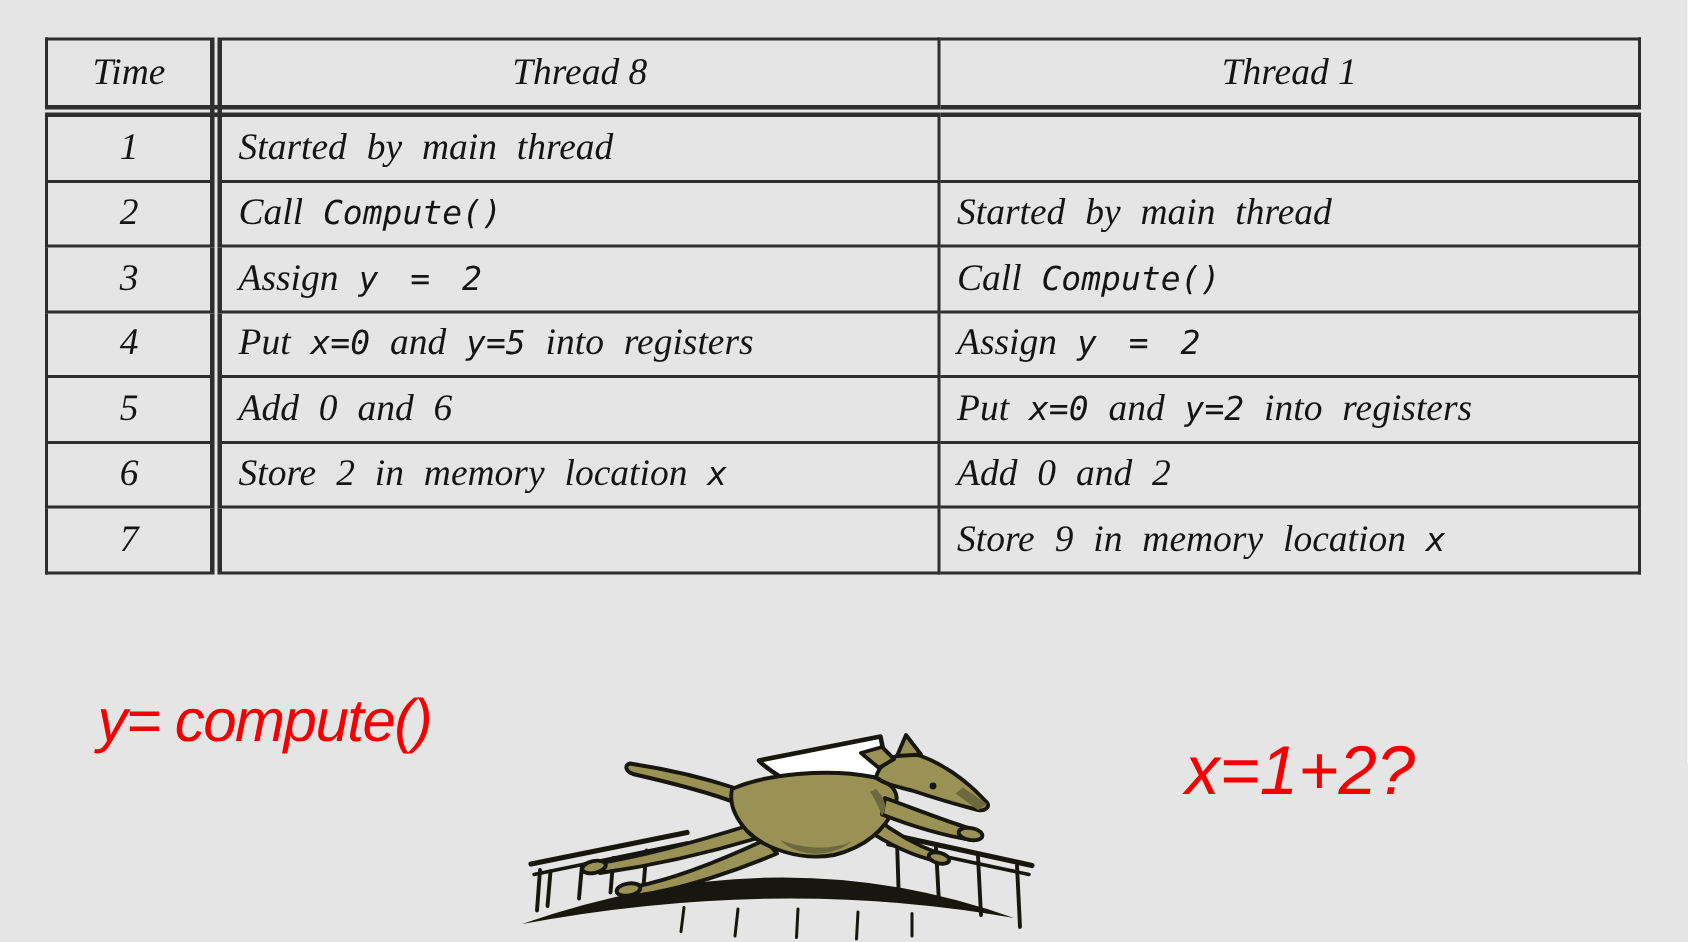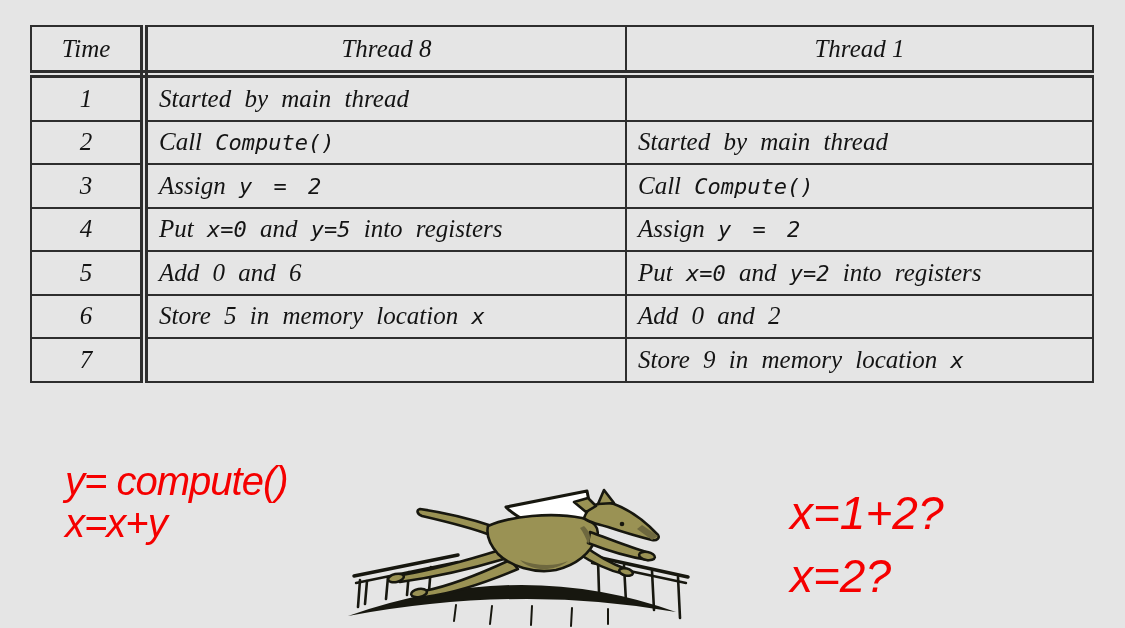--- a/index.html
+++ b/index.html
@@ -101,35 +101,33 @@
           <td class="event-cell"><span>Put </span><span class="mono">x=0</span><span> and </span><span class="mono">y=5</span><span> into registers</span></td>
           <td class="event-cell"><span>Assign </span><span class="mono">y = 2</span></td>
         </tr>
         <tr>
           <td class="time-cell c-time">5</td>
           <td class="event-cell"><span>Add 0 and 6</span></td>
           <td class="event-cell"><span>Put </span><span class="mono">x=0</span><span> and </span><span class="mono">y=2</span><span> into registers</span></td>
         </tr>
         <tr>
           <td class="time-cell c-time">6</td>
-          <td class="event-cell"><span>Store 5 in memory location </span><span class="mono">x</span></td>
+          <td class="event-cell"><span>Store 2 in memory location </span><span class="mono">x</span></td>
           <td class="event-cell"><span>Add 0 and 2</span></td>
         </tr>
         <tr>
           <td class="time-cell c-time">7</td>
           <td class="event-cell"></td>
           <td class="event-cell"><span>Store 9 in memory location </span><span class="mono">x</span></td>
         </tr>
       </tbody>
   </table>
 
   <div class="note note-left" id="noteL1">y= compute()</div>
-  <div class="note note-left" id="noteL2">x=x+y</div>
   <div class="note note-right" id="noteR1">x=1+2?</div>
-  <div class="note note-right" id="noteR2">x=2?</div>
 
   <svg class="dog-svg" viewBox="0 0 360 168" aria-hidden="true">
 
     <path class="solid" d="M8,156 Q180,96 336,152 Q180,124 8,156 Z"></path>
 
     <g class="ink" stroke-width="2">
       <path d="M116,145 L114,161"></path>
       <path d="M152,146 L150,164"></path>
       <path d="M192,146 L191,165"></path>
       <path d="M232,148 L231,166"></path>

